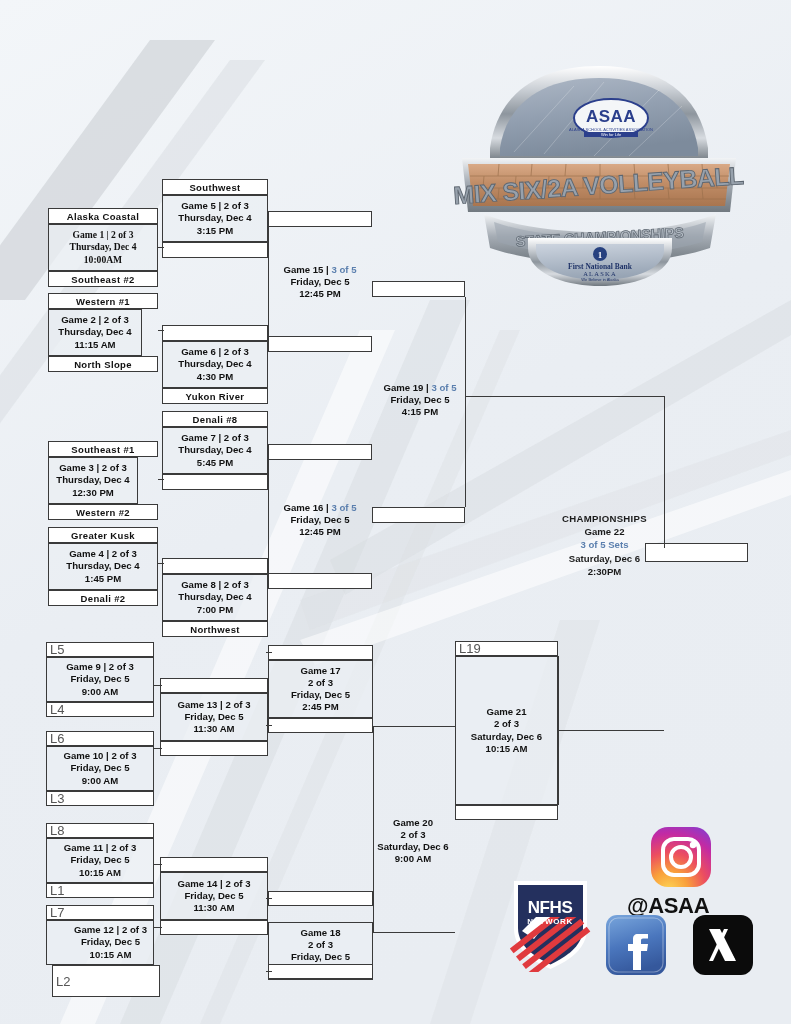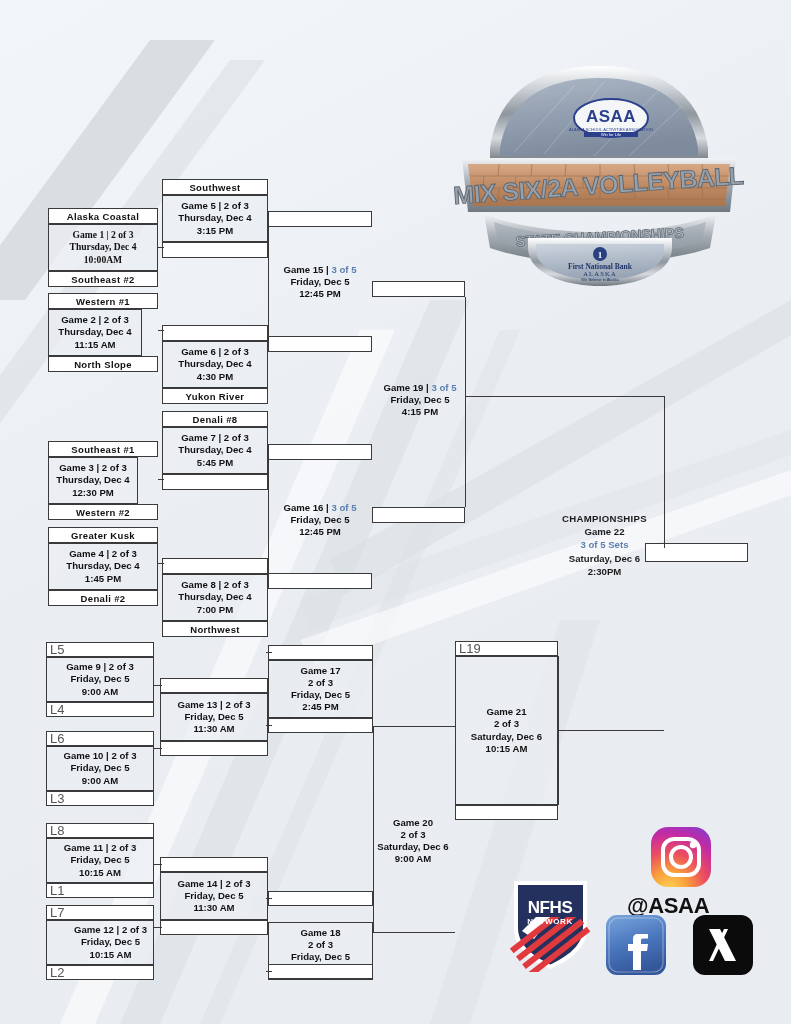--- a/index.html
+++ b/index.html
@@ -371,21 +371,21 @@
   <div>10:15 AM</div>
 </div>
 <div class="slot seedlabel" style="left:46px;top:883px;width:108px;height:15px;">L1</div>
 
 <div class="slot seedlabel" style="left:46px;top:905px;width:108px;height:15px;">L7</div>
 <div class="ginfo" style="left:46px;top:920px;width:108px;height:45px;padding-left:21px;">
   <div><span>Game 12 | </span><span>2 of 3</span></div>
   <div>Friday, Dec 5</div>
   <div>10:15 AM</div>
 </div>
-<div class="slot seedlabel" style="left:46px;top:965px;width:108px;height:15px;">L2</div>
+<div class="slot seedlabel" style="left:52px;top:965px;width:108px;height:32px;">L2</div>
 
 <div class="slot empty" style="left:160px;top:678px;width:108px;height:15px;"></div>
 <div class="ginfo" style="left:160px;top:693px;width:108px;height:48px;">
   <div><span>Game 13 | </span><span>2 of 3</span></div>
   <div>Friday, Dec 5</div>
   <div>11:30 AM</div>
 </div>
 <div class="slot empty" style="left:160px;top:741px;width:108px;height:15px;"></div>
 
 <div class="slot empty" style="left:160px;top:857px;width:108px;height:15px;"></div>

